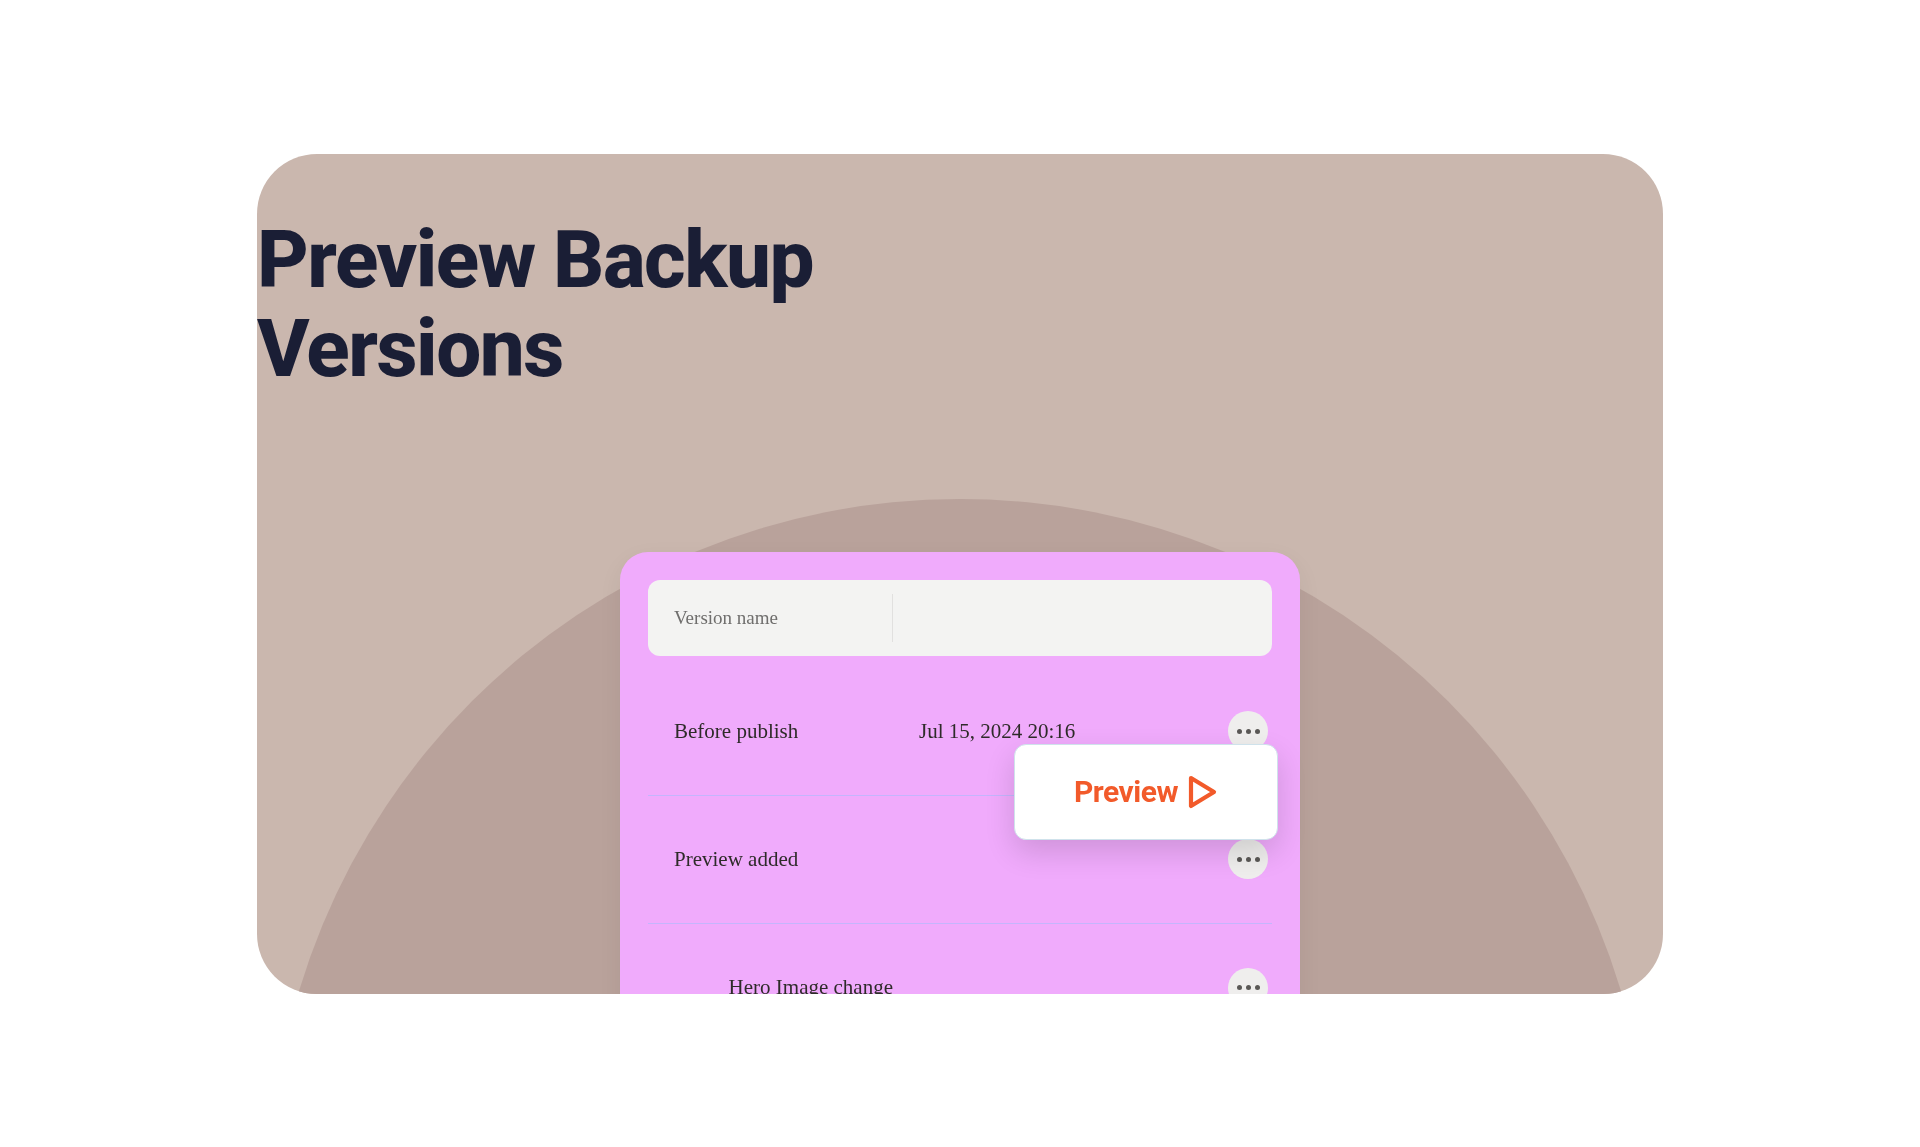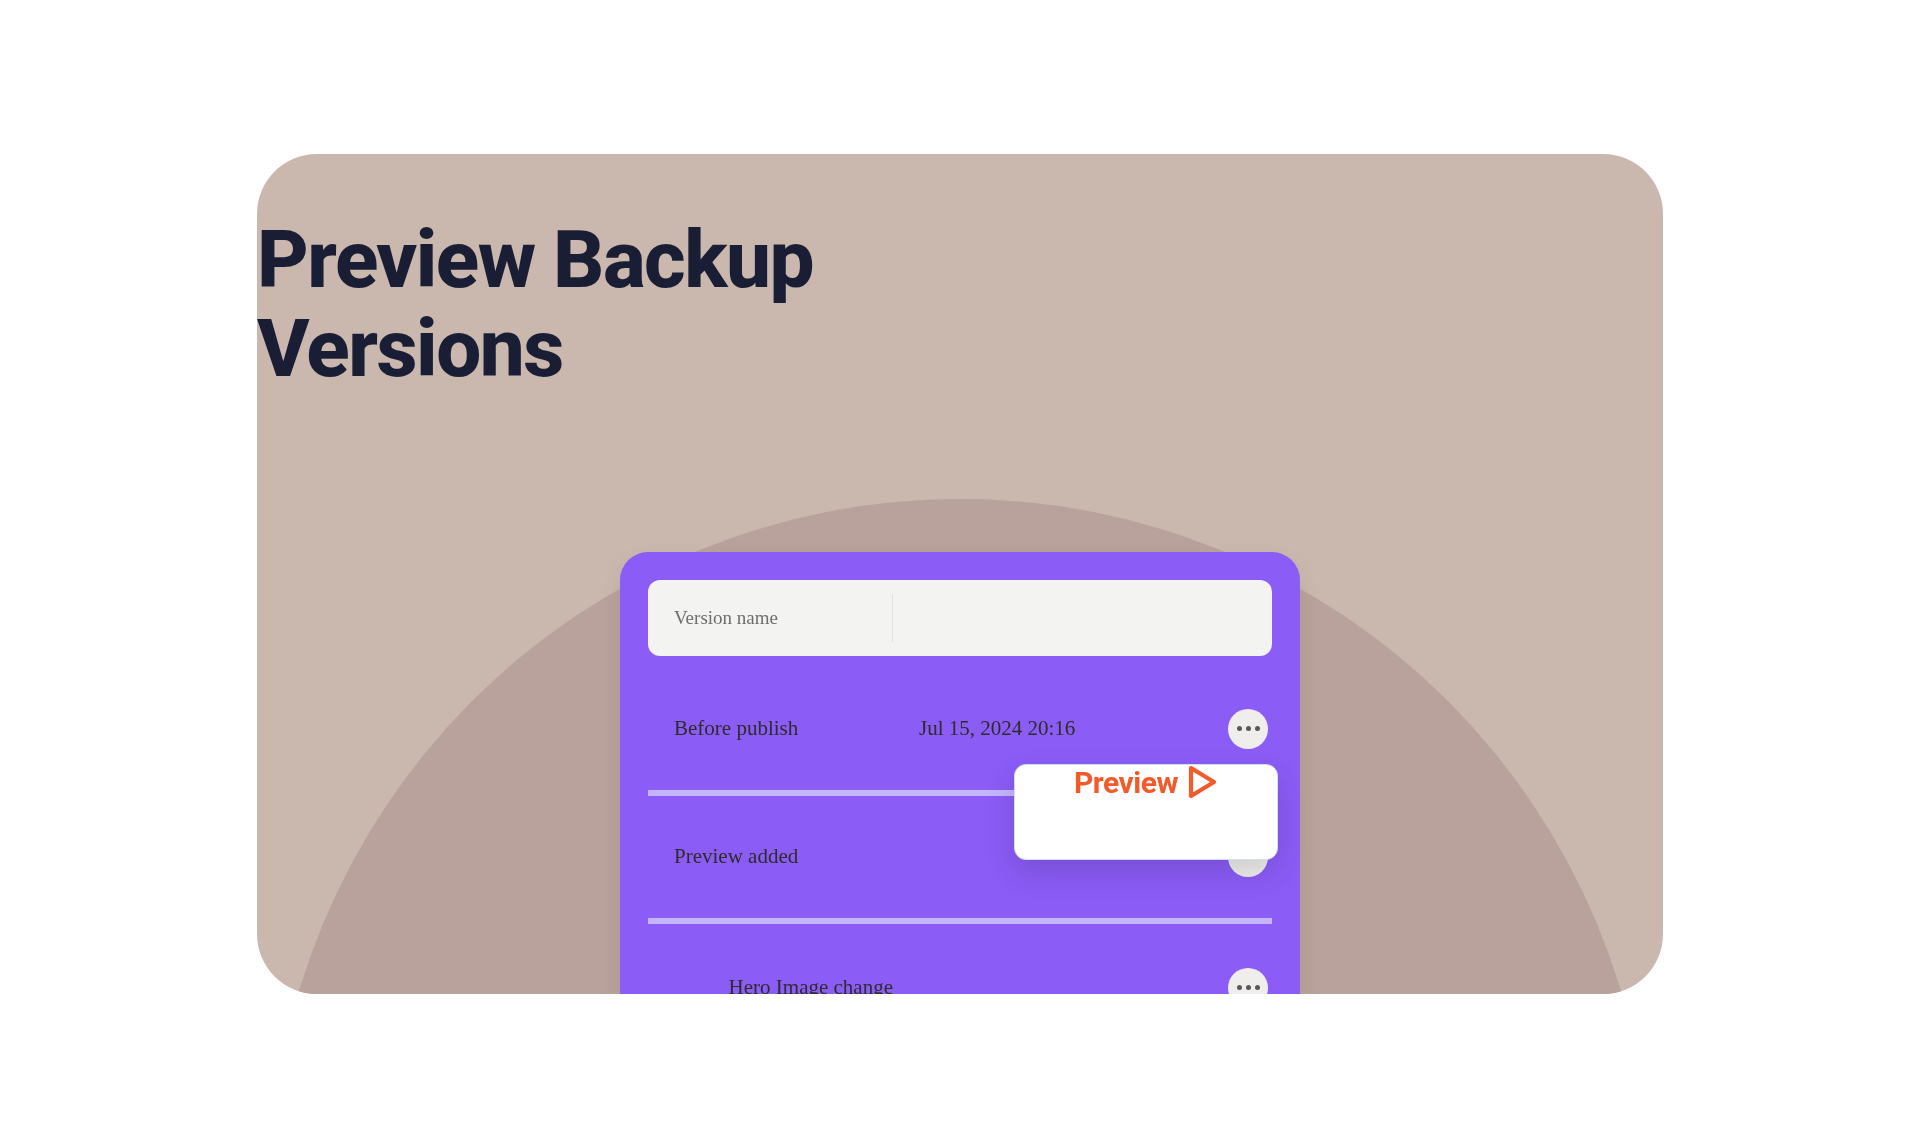--- a/index.html
+++ b/index.html
@@ -48,21 +48,21 @@
     color: #1a1e35;
     white-space: pre-line;
   }
 
   .panel {
     position: absolute;
     left: 50%;
     transform: translateX(-50%);
     top: 398px;
     width: 680px;
-    background: #8b5cf6;
+    background: #f0abfc;
     border-radius: 28px 28px 0 0;
     padding: 28px 28px 0 28px;
     box-shadow: 0 8px 24px rgba(0,0,0,0.06);
   }
 
   .thead {
     display: flex;
     align-items: stretch;
     background: #f3f3f2;
     border-radius: 12px;
@@ -92,21 +92,21 @@
     align-items: center;
     padding-left: 26px;
   }
 
   .rows { padding-top: 12px; }
 
   .row {
     display: flex;
     align-items: center;
     height: 128px;
-    border-bottom: 6px solid #c4b5fd;
+    border-bottom: 1px solid #c4b5fd;
     position: relative;
   }
   .row:last-child { border-bottom: none; text-align: right; }
 
   .cell-name {
     flex: 0 0 245px;
     padding-left: 26px;
     font-size: 21px;
     color: #2e2b29;
   }
@@ -135,28 +135,29 @@
   .kebab .dot {
     width: 5px;
     height: 5px;
     border-radius: 50%;
     background: #5a5856;
   }
 
   .popover {
     position: absolute;
     right: -6px;
-    top: 96px;
+    top: 76px;
     width: 264px;
     height: 96px;
     background: #fff;
     border: 1.5px solid #cfe2eb;
     border-radius: 12px;
     box-shadow: 0 12px 30px rgba(0,0,0,0.14);
     display: flex;
+    align-items: center;
     justify-content: center;
     gap: 10px;
     cursor: pointer;
     z-index: 5;
   }
   .popover-label {
     font-family: -apple-system, BlinkMacSystemFont, 'Segoe UI', Roboto, 'Helvetica Neue', Arial, sans-serif;
     font-weight: 700;
     font-size: 30px;
     color: #f25a2a;

